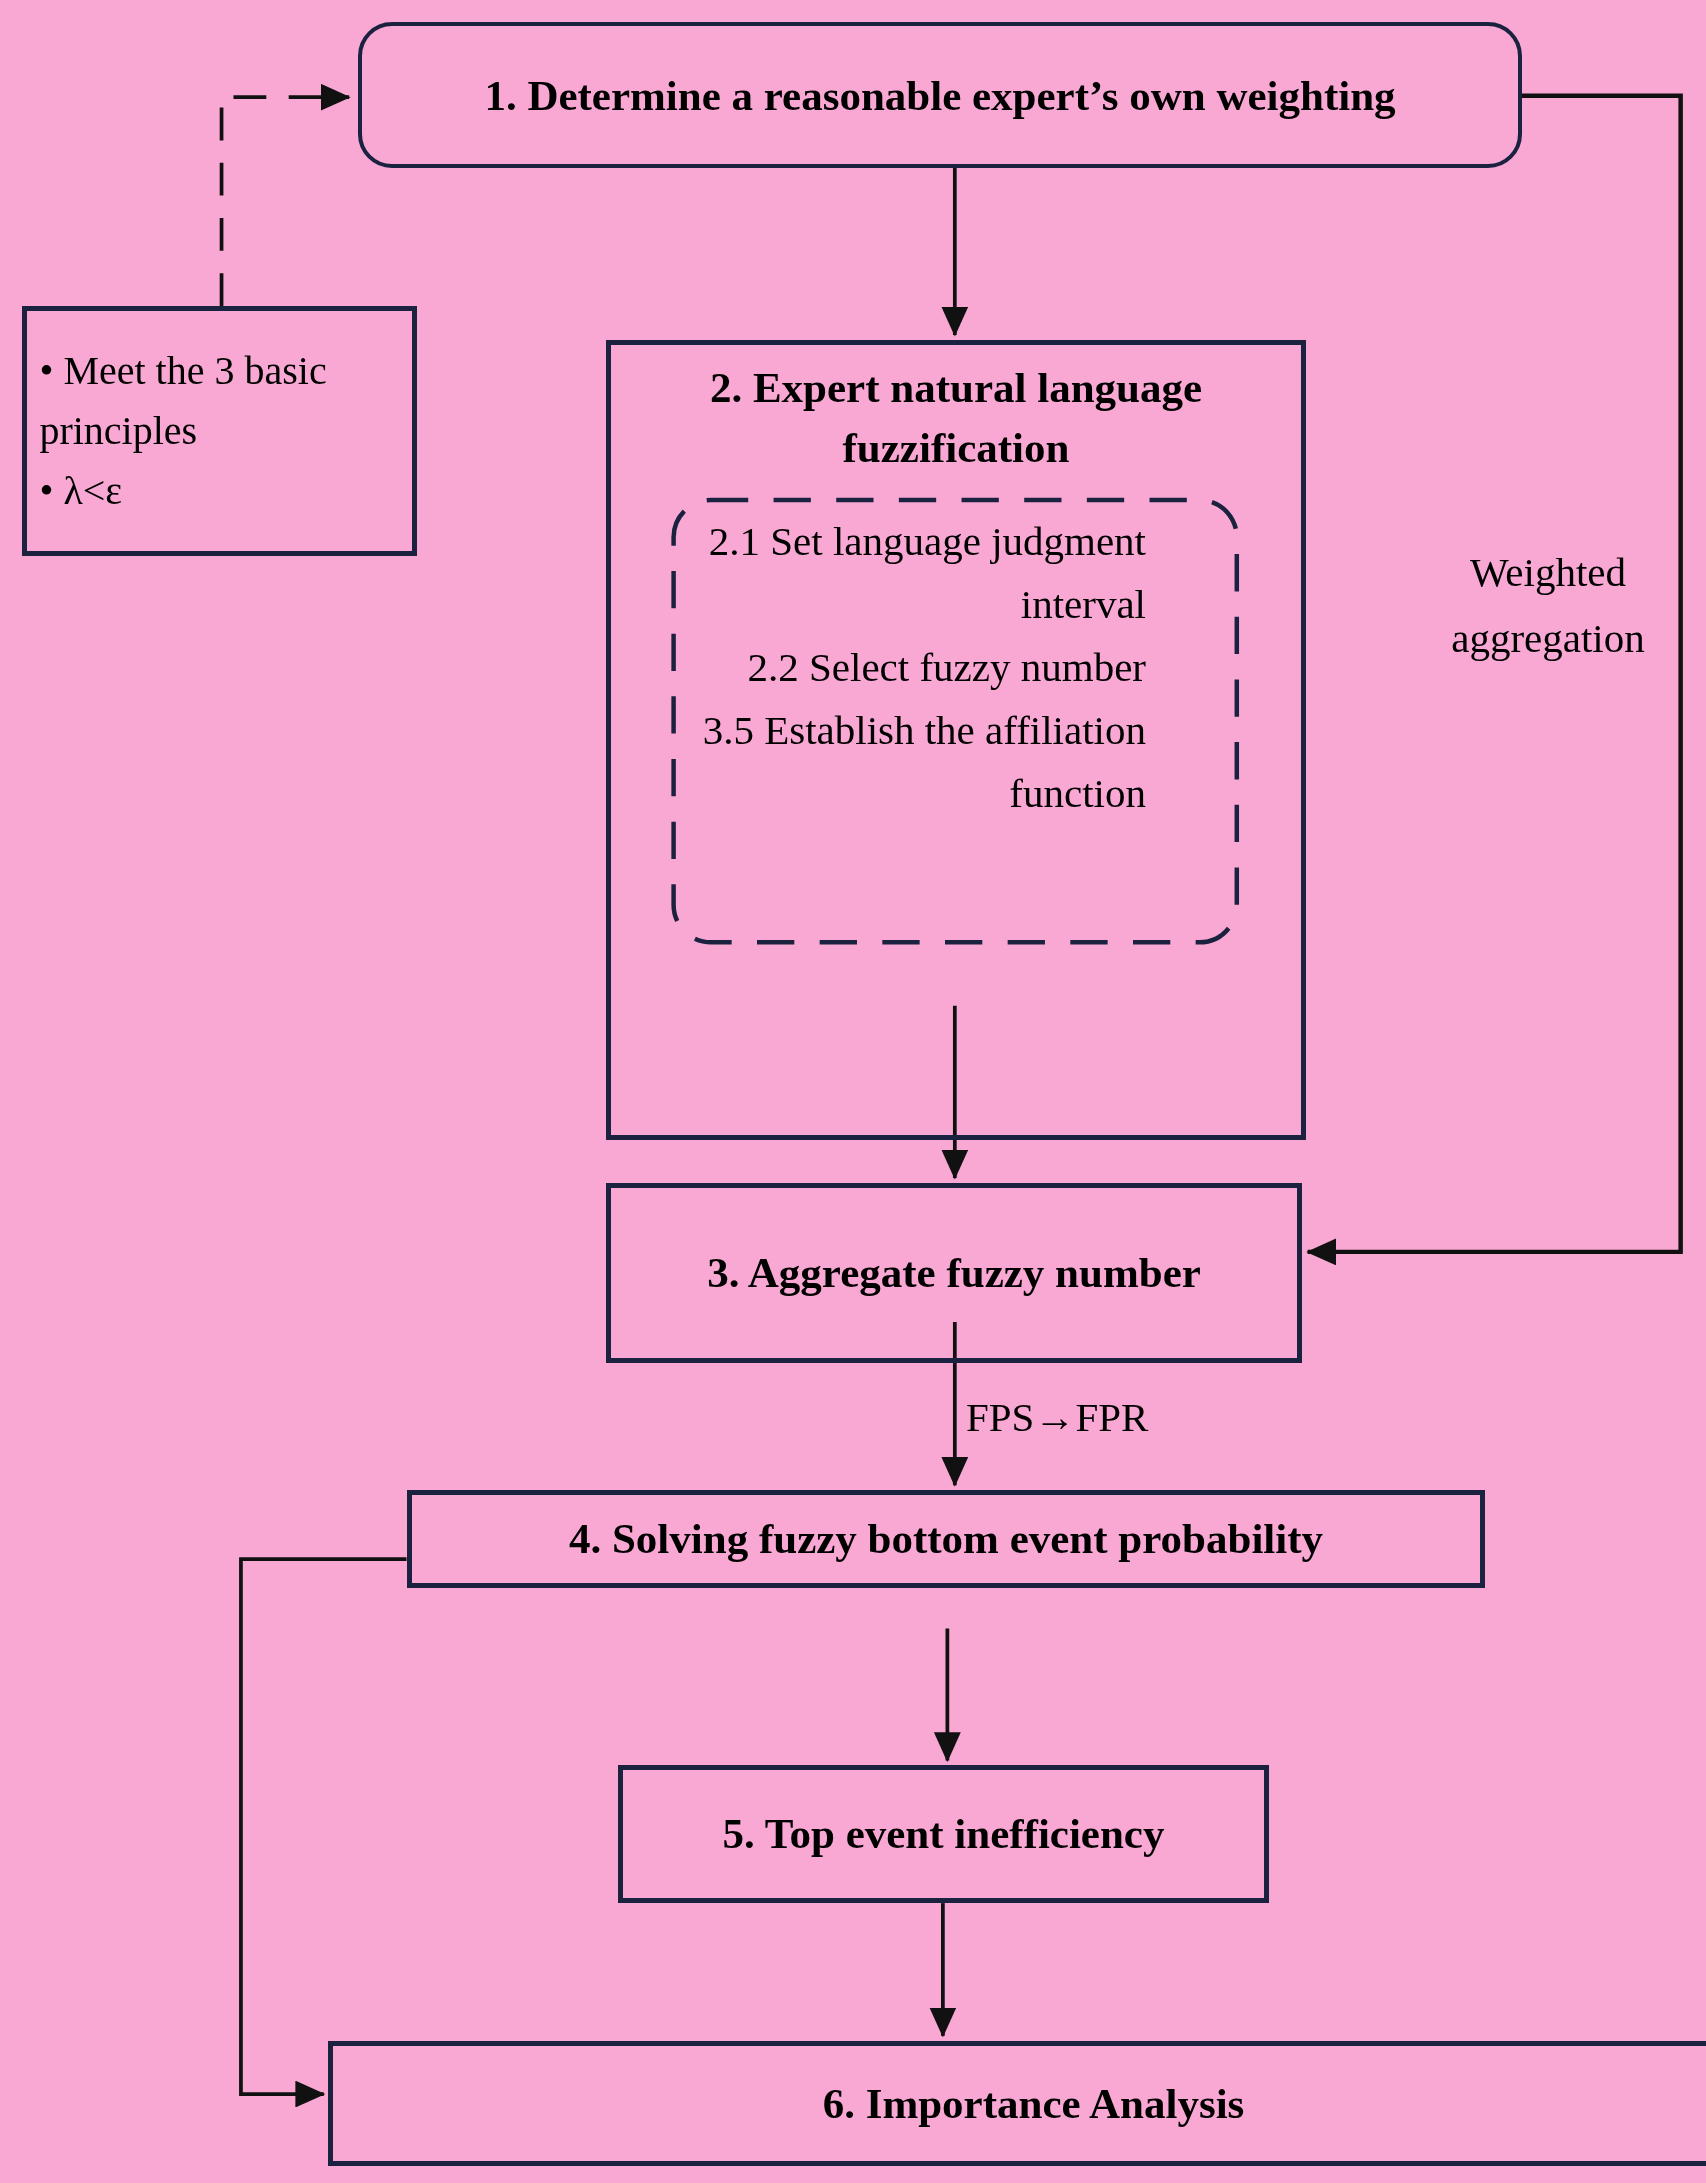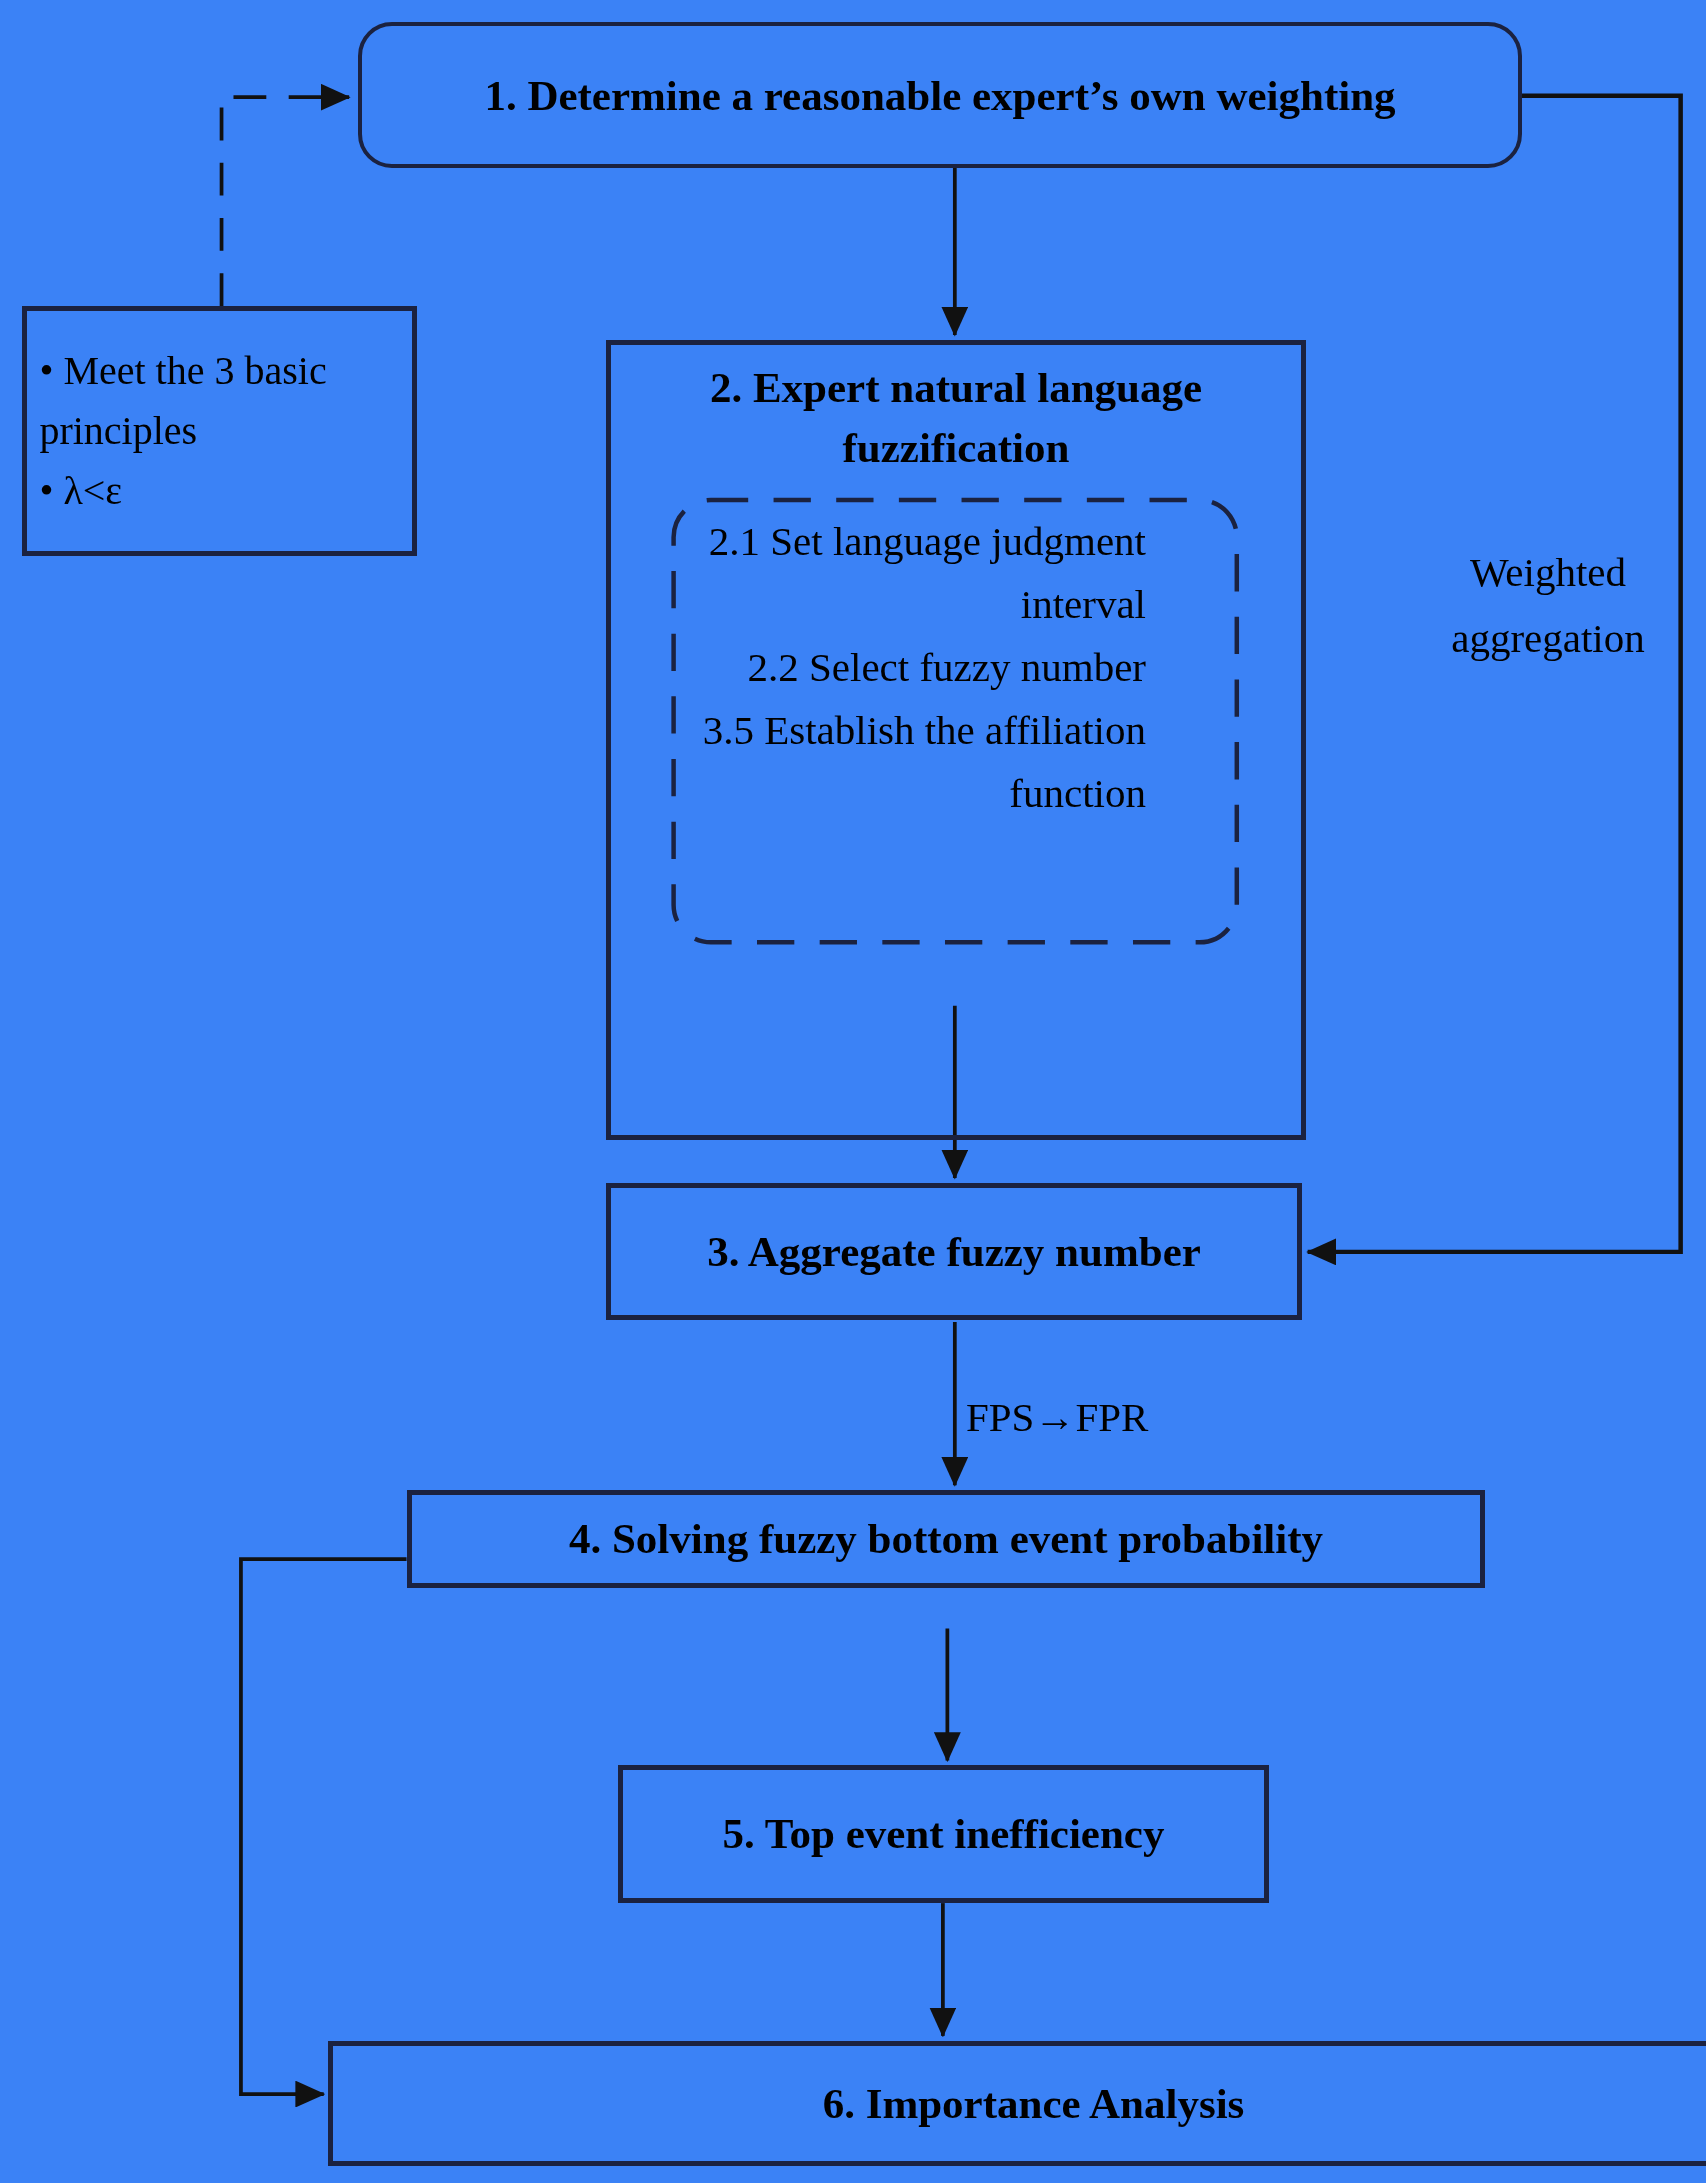--- a/index.html
+++ b/index.html
@@ -1,19 +1,19 @@
 <!DOCTYPE html>
 <html style="font-size:12px"><head>
 <meta charset="utf-8">
 <style>
   html,body { margin:0; padding:0; background:#ffffff; }
   .canvas {
     position:relative;
     width:1706px; height:2183px;
-    background:#3b82f6;
+    background:#f9a8d4;
     font-family:"Liberation Serif", serif;
     color:#000000;
     overflow:hidden;
   }
   .overlay {
     position:absolute; left:0; top:0;
     width:1706px; height:2183px;
     pointer-events:none;
   }
   .box {
@@ -26,21 +26,21 @@
   }
   .box .label {
     font-weight:bold;
     font-size:43px;
     line-height:1.25;
     padding:0 15px;
   }
   .box1 { left:358px; top:22.4px;  width:1164px; height:146px; border-radius:34px; border-width:4.5px; }
   .box2 { left:606px; top:340px; width:700px;  height:800px; align-items:flex-start; }
   .box2 .label { padding:13.4px 34px 0 34px; line-height:60px; }
-  .box3 { left:606px; top:1183px; width:696px;  height:137px; }
+  .box3 { left:606px; top:1183px; width:696px;  height:180px; }
   .box4 { left:407px; top:1490px; width:1078px; height:98px; }
   .box5 { left:618px; top:1765px; width:651px;  height:138px; }
   .box6 { left:328px; top:2041px; width:1411px; height:125px; }
   .note {
     left:22.4px; top:306px; width:395px; height:250px;
     display:block; text-align:left;
   }
   .note-inner {
     padding:30px 15px 0 12px;
     width:332px;

